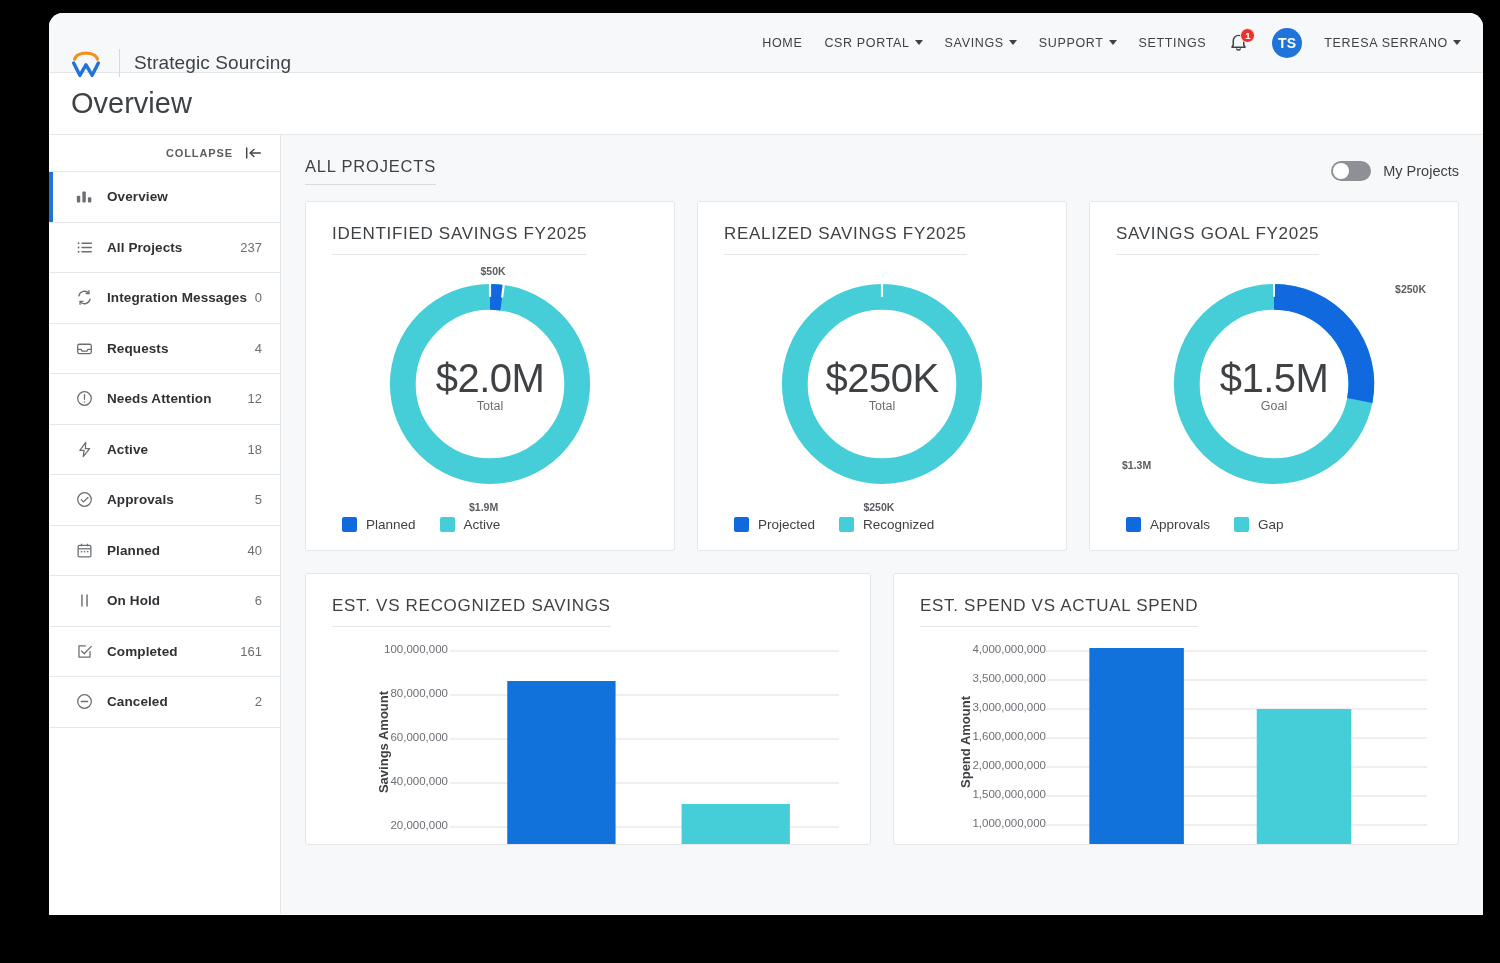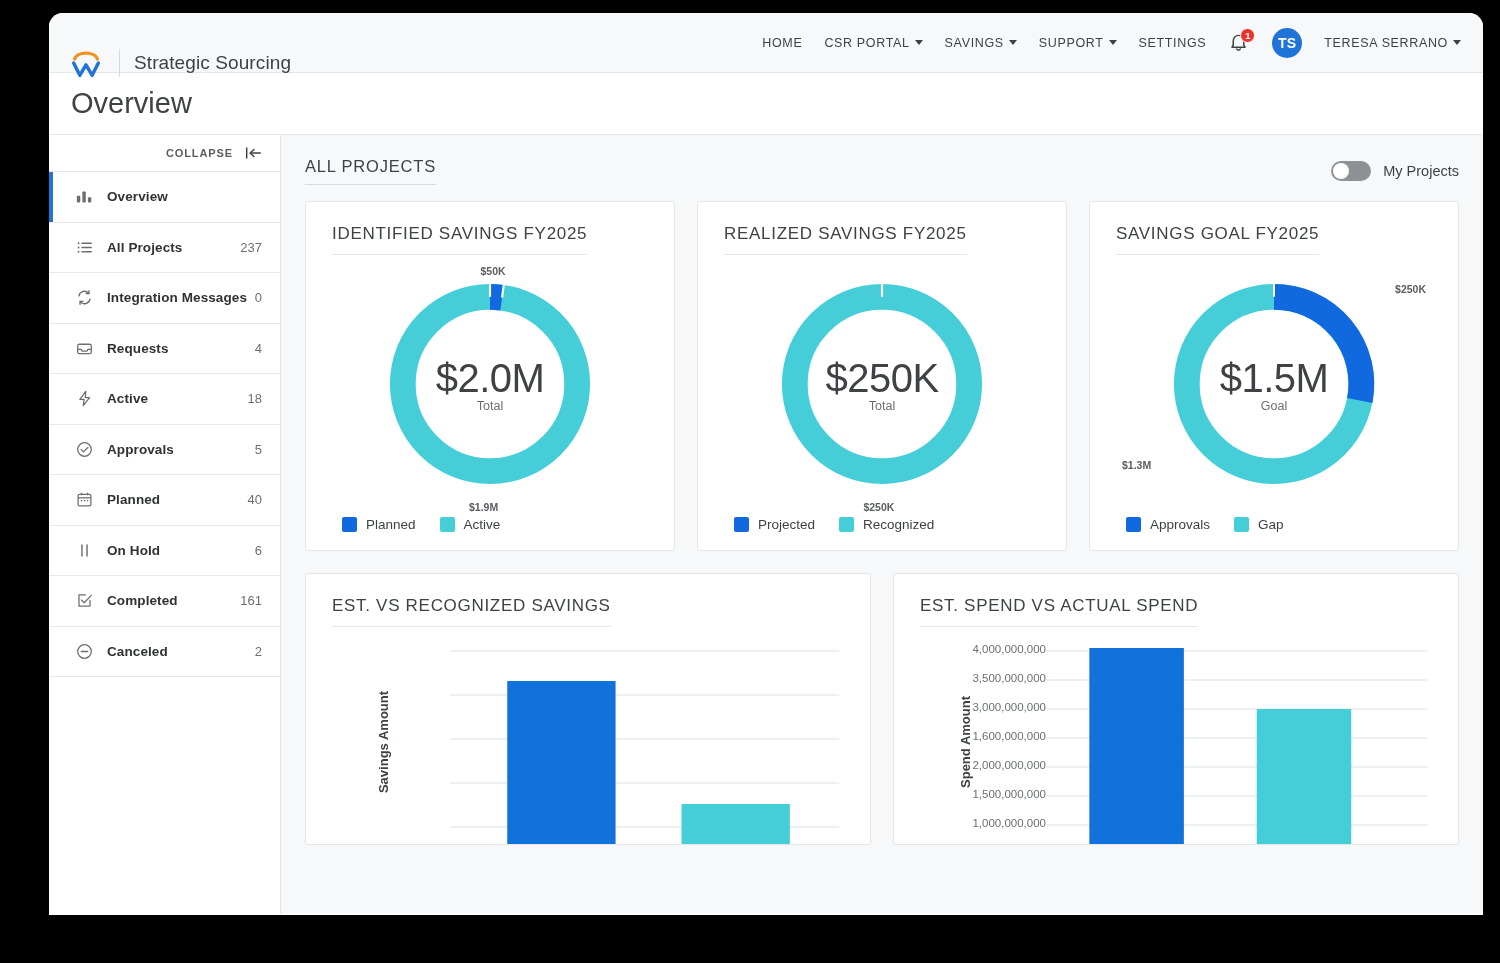--- a/index.html
+++ b/index.html
@@ -310,20 +310,31 @@
         <span class="side-ico">
           <svg viewBox="0 0 20 20" width="17" height="17" fill="none" stroke="#6b6f74" stroke-width="1.5" stroke-linejoin="round">
             <rect x="2" y="5" width="16" height="11" rx="2"></rect>
                 <path d="M2 11h4l1 2h6l1-2h4"></path>
           </svg>
         </span>
         <span class="side-label">Requests</span>
         <span class="side-count">4</span>
       </div>
 
+      <div class="side-item">
+        <span class="side-ico">
+          <svg viewBox="0 0 20 20" width="17" height="17" fill="none" stroke="#6b6f74" stroke-width="1.5" stroke-linecap="round">
+            <circle cx="10" cy="10" r="8"></circle>
+                <path d="M10 5.5v5.5"></path>
+                <circle cx="10" cy="14" r="0.9" fill="#6b6f74" stroke="none"></circle>
+          </svg>
+        </span>
+        <span class="side-label">Needs Attention</span>
+        <span class="side-count">12</span>
+      </div>
 
       <div class="side-item">
         <span class="side-ico">
           <svg viewBox="0 0 20 20" width="17" height="17" fill="none" stroke="#6b6f74" stroke-width="1.5" stroke-linejoin="round">
             <path d="M11.5 1.5L4.5 11h5l-1 7.5L16 9h-5z"></path>
           </svg>
         </span>
         <span class="side-label">Active</span>
         <span class="side-count">18</span>
       </div>
@@ -493,20 +504,27 @@
             <div class="bar-ylabel">Savings Amount</div>
             <svg viewBox="0 0 520 210" width="100%" height="210" preserveAspectRatio="none">
               <line x1="120" y1="14" x2="515" y2="14" stroke="#e8eaec" stroke-width="1.3"></line>
               <line x1="120" y1="58" x2="515" y2="58" stroke="#e8eaec" stroke-width="1.3"></line>
               <line x1="120" y1="102" x2="515" y2="102" stroke="#e8eaec" stroke-width="1.3"></line>
               <line x1="120" y1="146" x2="515" y2="146" stroke="#e8eaec" stroke-width="1.3"></line>
               <line x1="120" y1="190" x2="515" y2="190" stroke="#e8eaec" stroke-width="1.3"></line>
               <rect x="178" y="44" width="110" height="166" fill="#1072da"></rect>
               <rect x="355" y="167" width="110" height="43" fill="#45cdd8"></rect>
             </svg>
+            <div style="position:absolute; left:26px; top:0; width:96px; height:210px;">
+              <div style="position:absolute; right:6px; top:6px;  font-size:11.5px; color:#6b6f74;">100,000,000</div>
+              <div style="position:absolute; right:6px; top:50px; font-size:11.5px; color:#6b6f74;">80,000,000</div>
+              <div style="position:absolute; right:6px; top:94px; font-size:11.5px; color:#6b6f74;">60,000,000</div>
+              <div style="position:absolute; right:6px; top:138px;font-size:11.5px; color:#6b6f74;">40,000,000</div>
+              <div style="position:absolute; right:6px; top:182px;font-size:11.5px; color:#6b6f74;">20,000,000</div>
+            </div>
           </div>
         </div>
 
         <div class="bar-card">
           <div class="card-title">EST. SPEND VS ACTUAL SPEND</div>
           <div class="bar-wrap">
             <div class="bar-ylabel">Spend Amount</div>
             <svg viewBox="0 0 520 210" width="100%" height="210" preserveAspectRatio="none">
               <line x1="128" y1="14" x2="515" y2="14" stroke="#e8eaec" stroke-width="1.3"></line>
               <line x1="128" y1="43" x2="515" y2="43" stroke="#e8eaec" stroke-width="1.3"></line>

